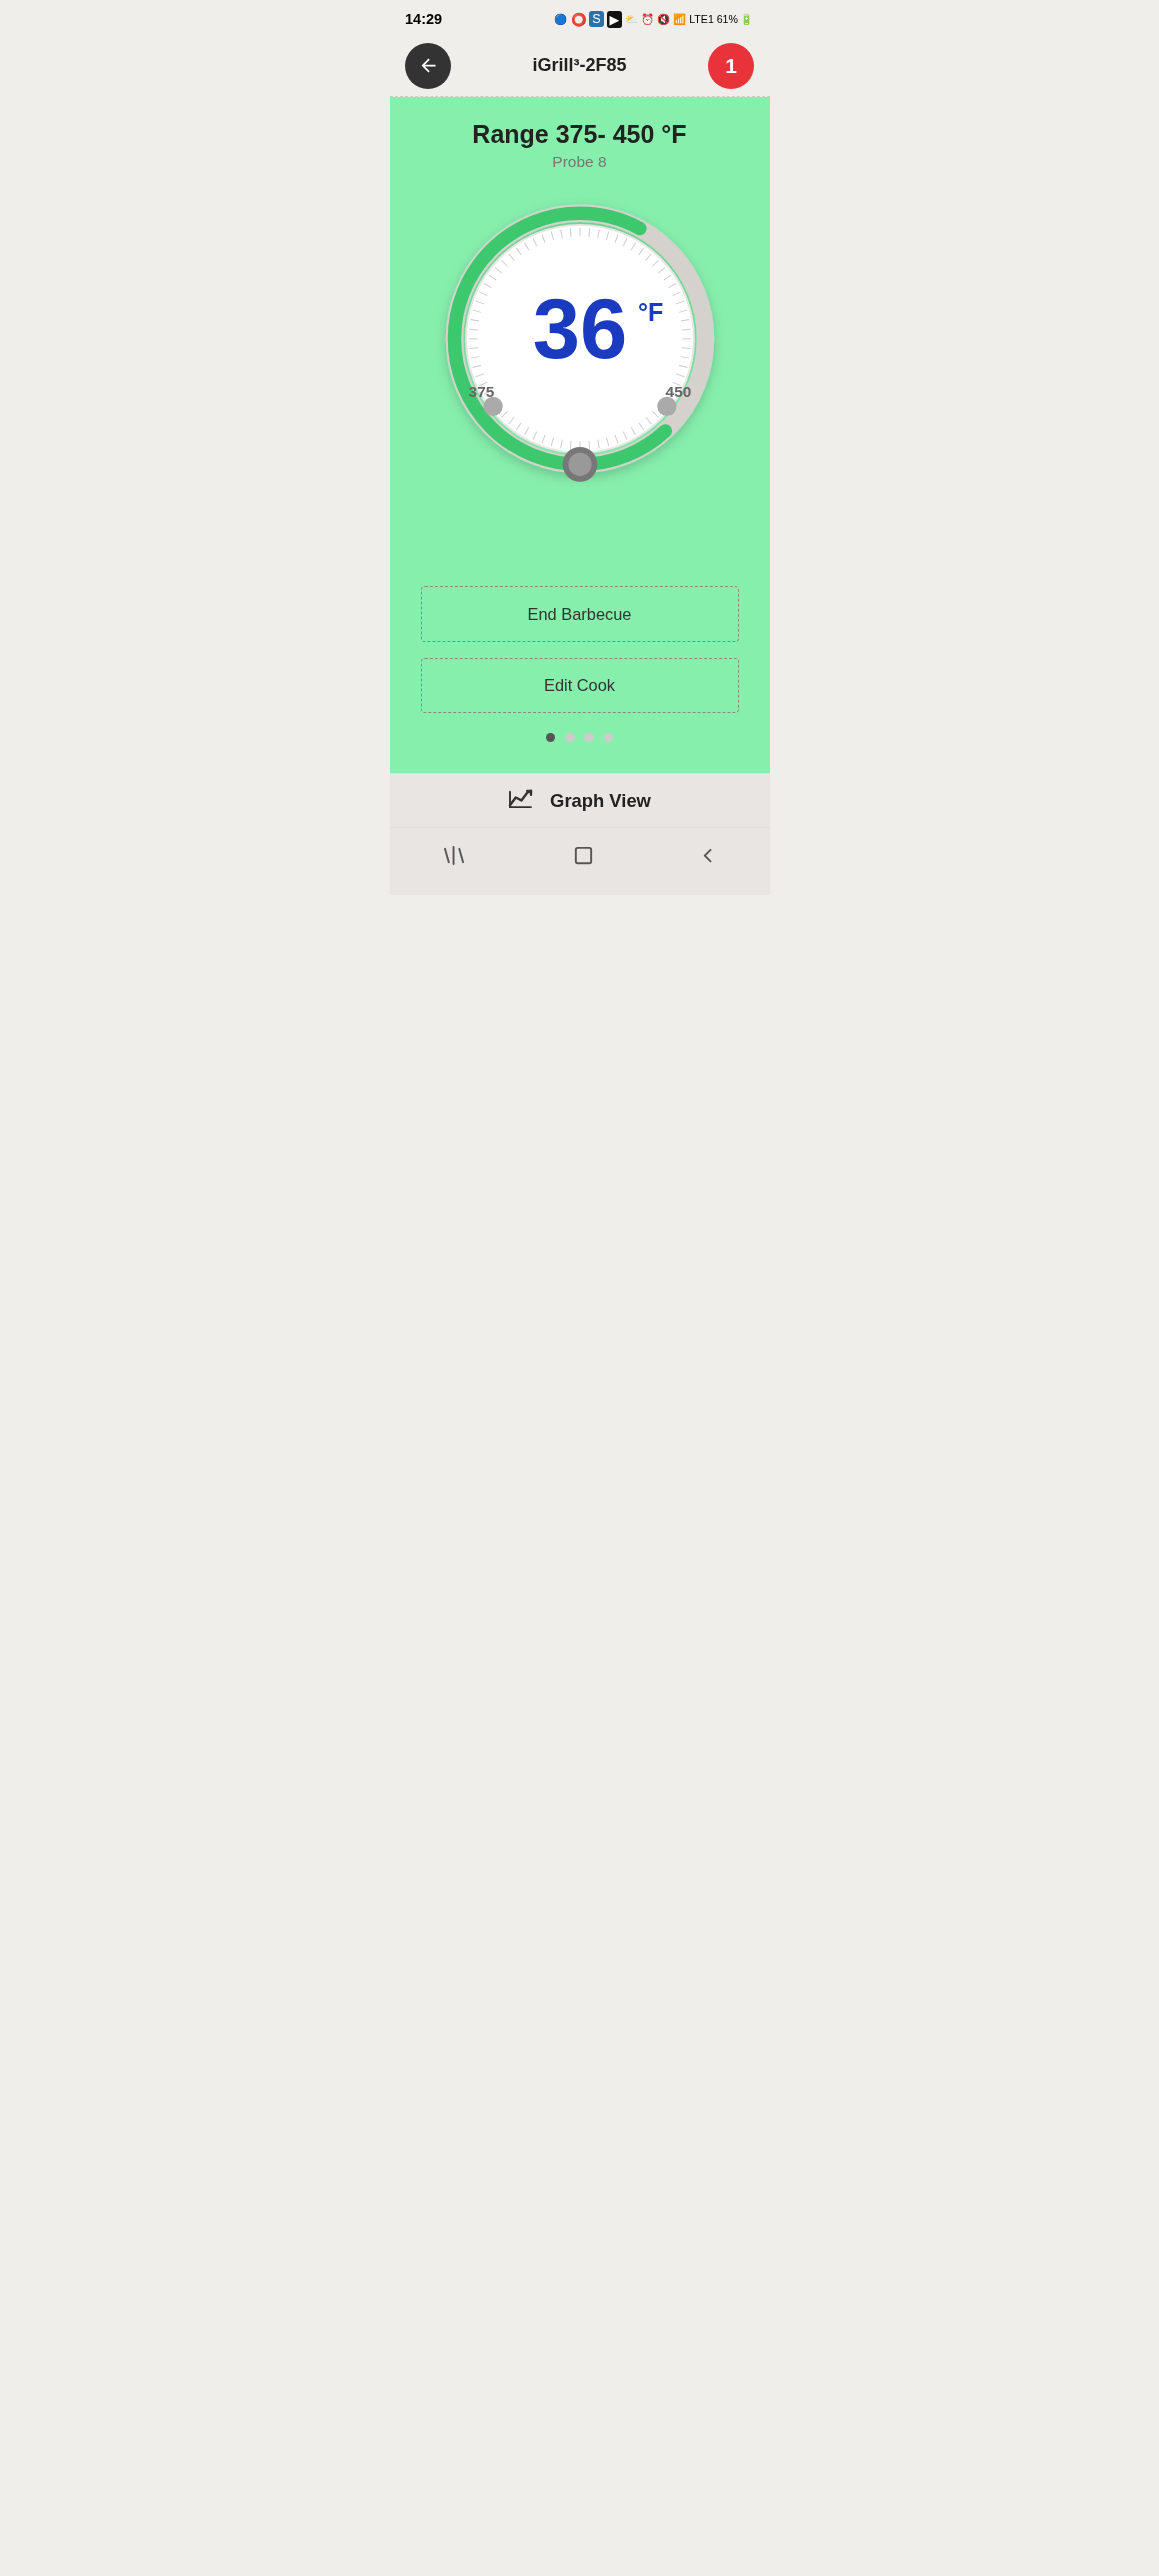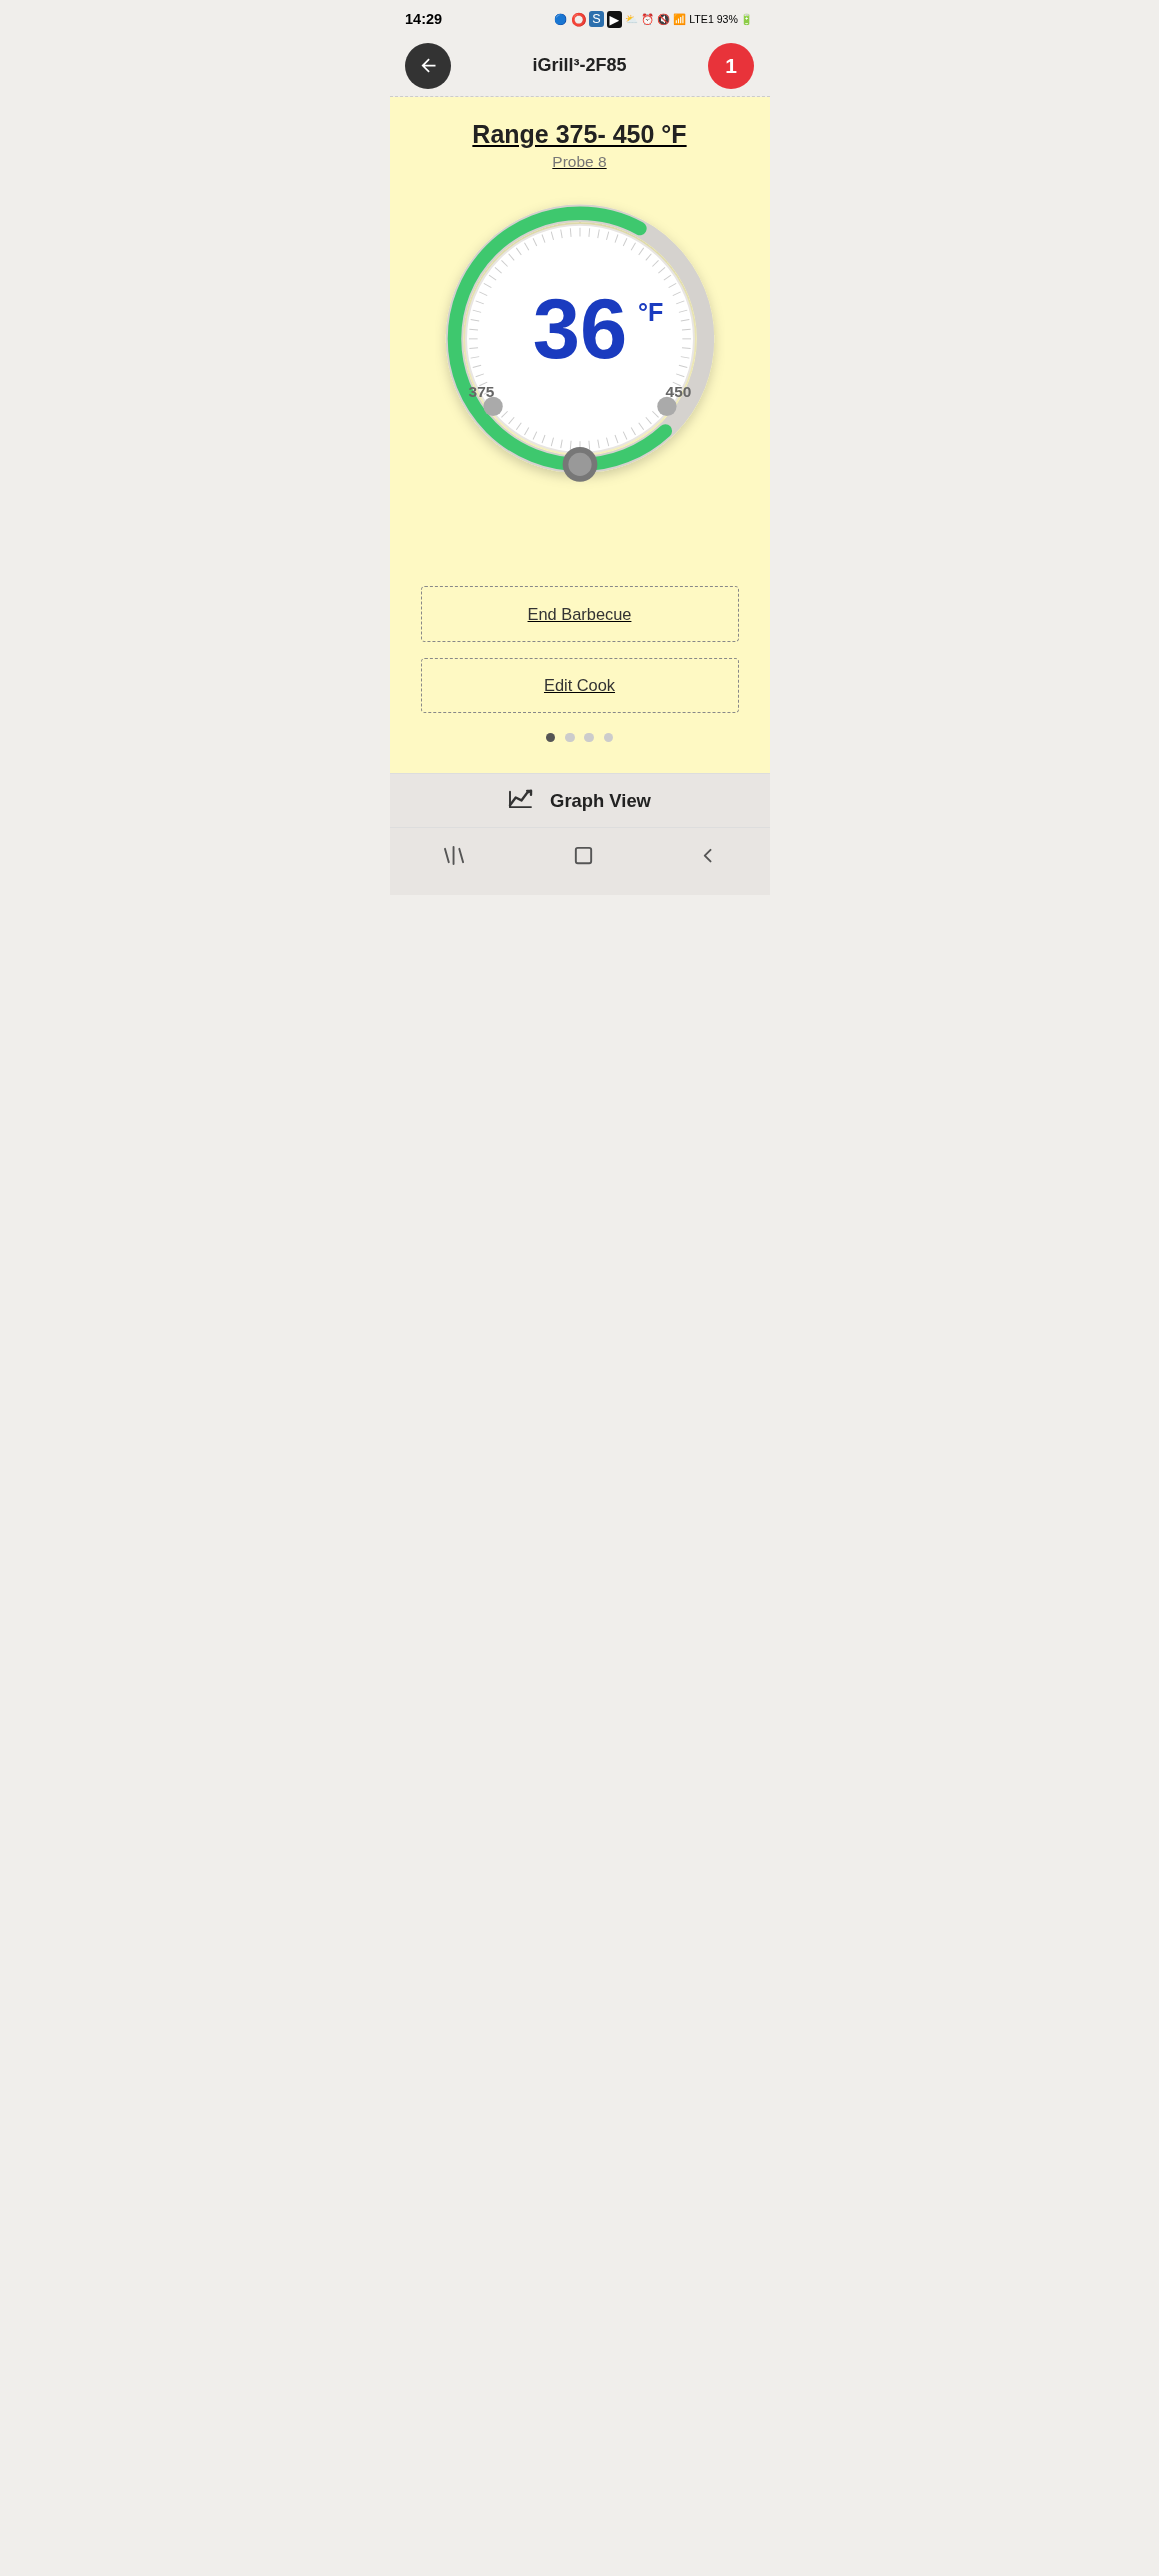--- a/index.html
+++ b/index.html
@@ -95,26 +95,25 @@
       justify-content: center;
       color: white;
       font-size: 21px;
       font-weight: 700;
       cursor: pointer;
       flex-shrink: 0;
     }
 
     
     .main-content {
-      background: #fef9c3;
+      background: #86efac;
       padding: 23px 15.5px 15.5px;
       display: flex;
       flex-direction: column;
       align-items: center;
-      text-decoration: underline;
     }
 
     .range-title {
       font-size: 25px;
       font-weight: 800;
       color: #222;
       text-align: center;
       margin-bottom: 3.9px;
     }
 
@@ -238,21 +237,21 @@
   <div class="status-icons">
     <span>🔵</span>
     <span style="font-size:12.6px;">⭕</span>
     <span style="font-size:12.6px; background:#2c6fad; color:white; padding:1px 2.9px; border-radius:2.9px;">S</span>
     <span style="font-size:12.6px; background:#111; color:white; padding:1px 2.9px; border-radius:2.9px;">▶</span>
     <span>⛅</span>
     <span>⏰</span>
     <span>🔇</span>
     <span>📶</span>
     <span>LTE1</span>
-    <span>93%</span>
+    <span>61%</span>
     <span>🔋</span>
   </div>
 </div>
 
 <div class="header">
   <button class="back-button">
     <svg viewBox="0 0 24 24">
       <path d="M20 11H7.83l5.59-5.59L12 4l-8 8 8 8 1.41-1.41L7.83 13H20v-2z"></path>
     </svg>
   </button>

